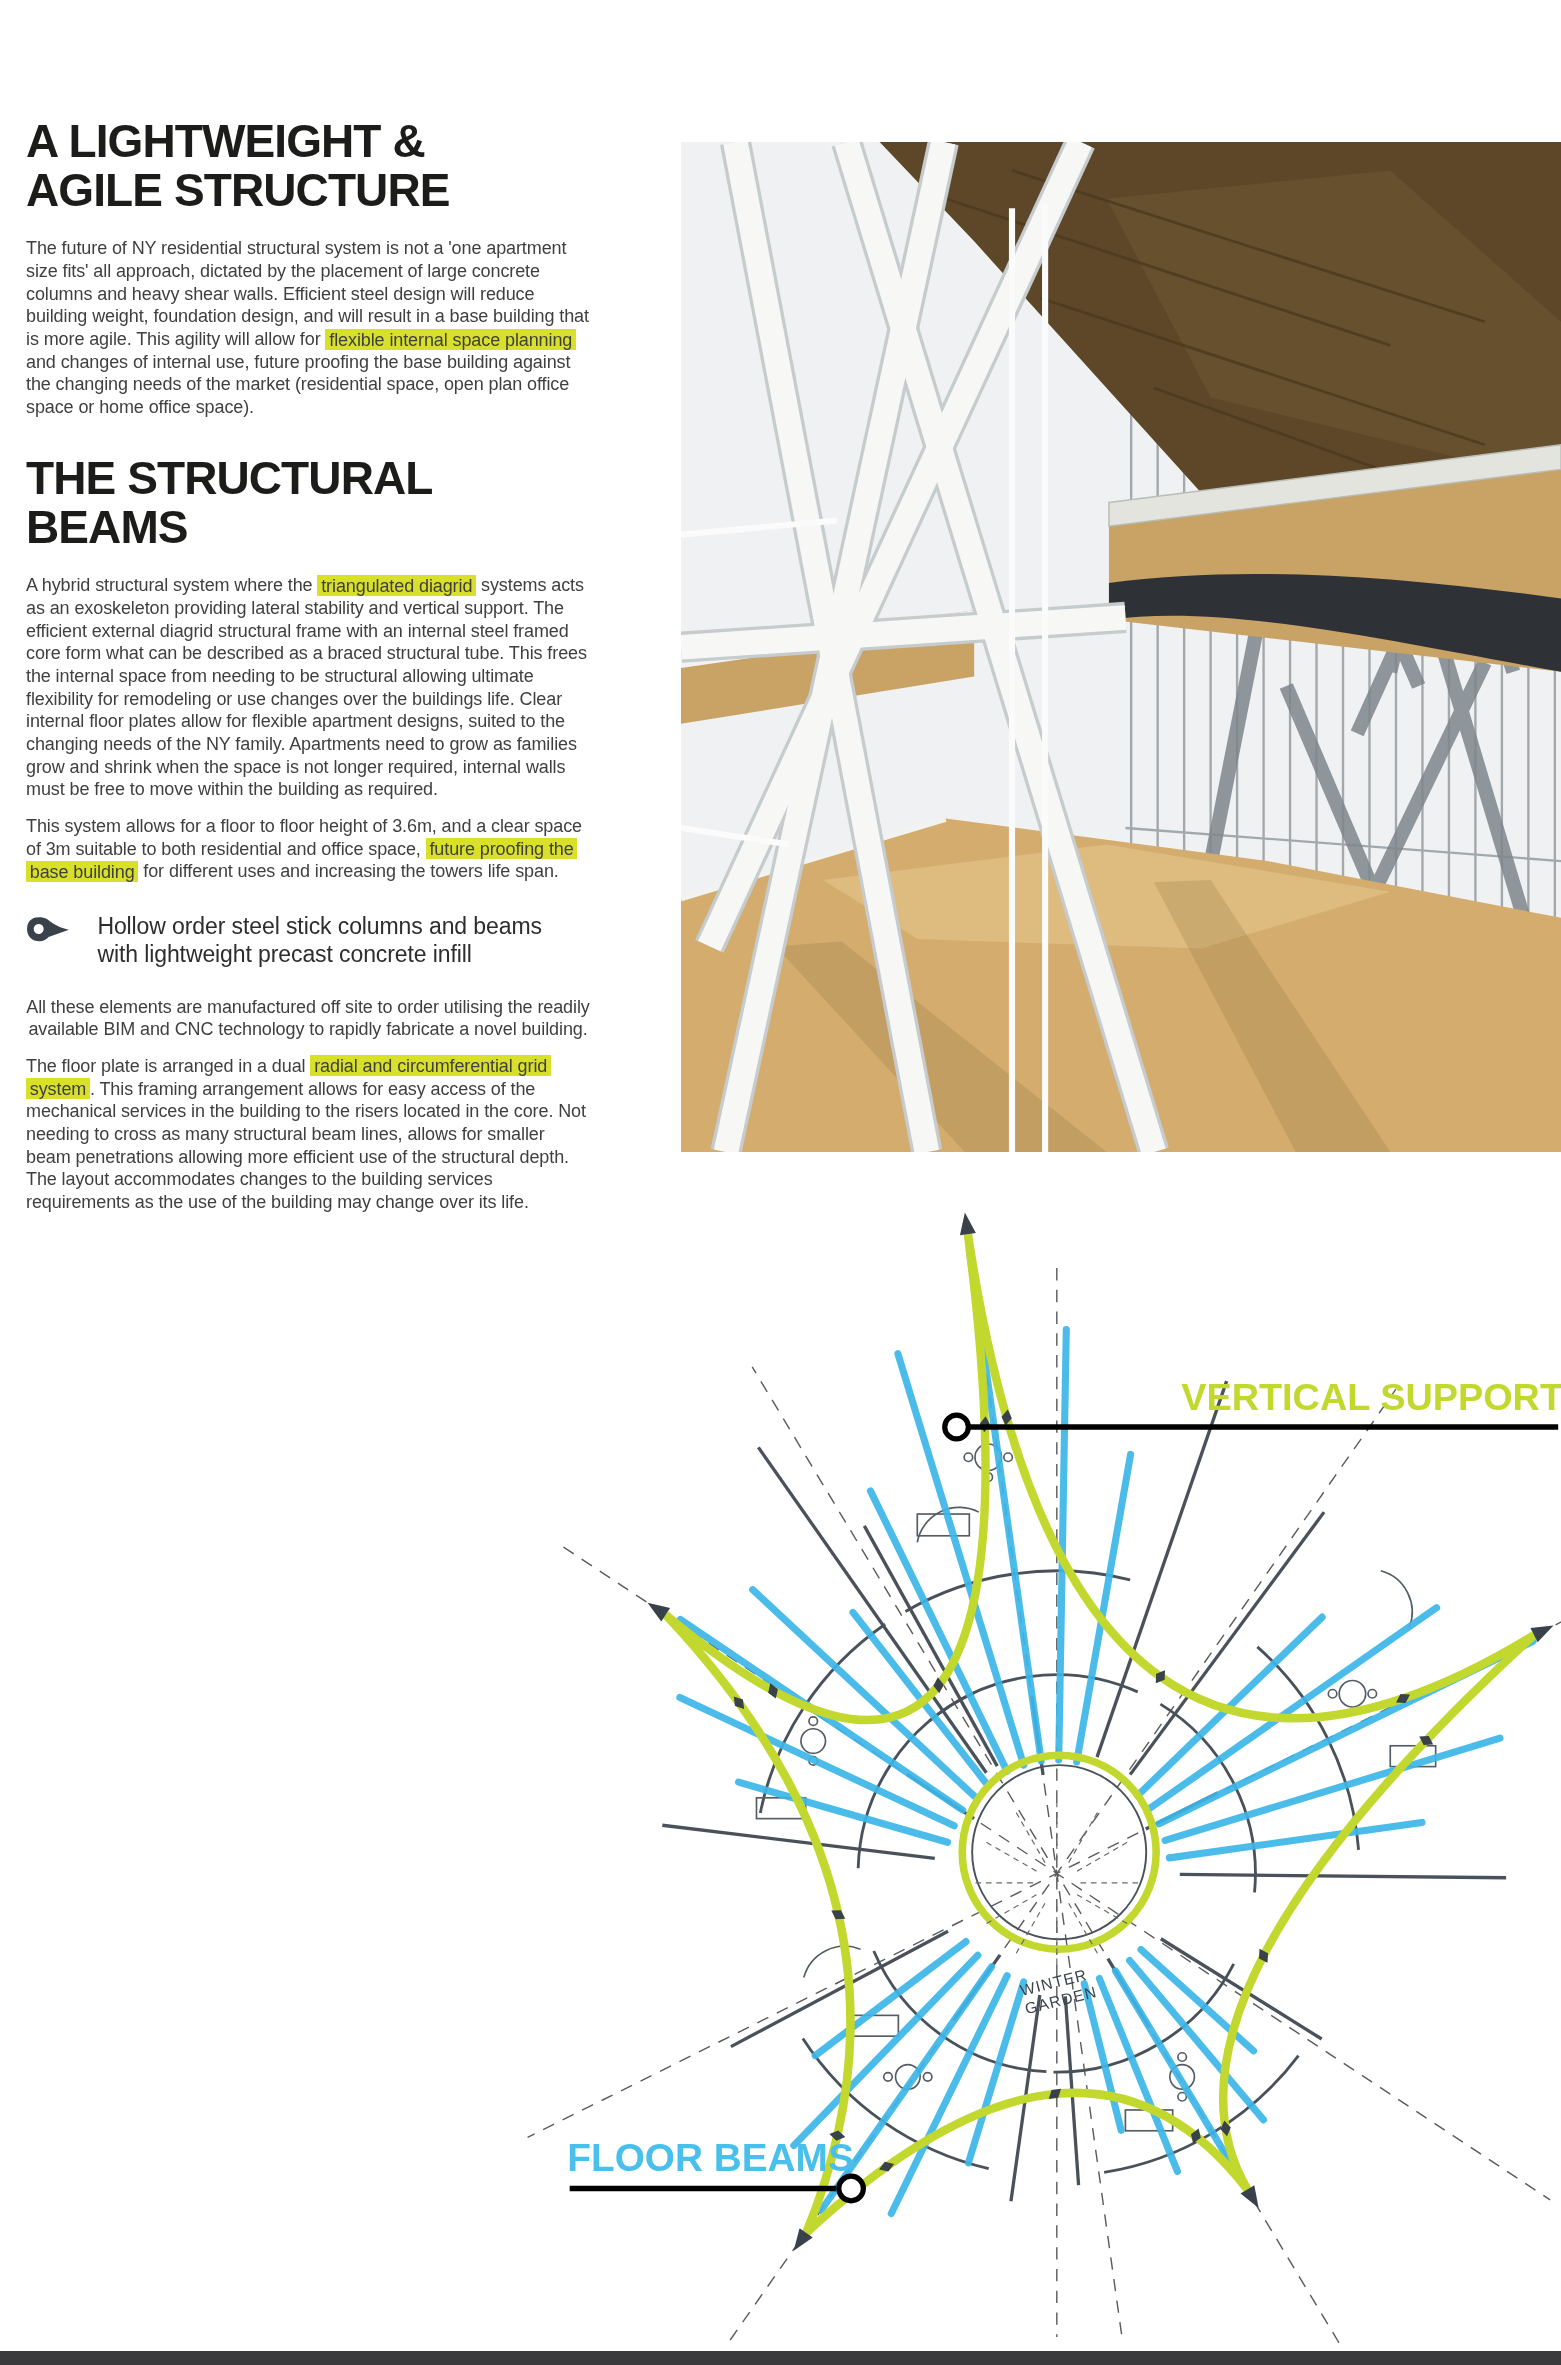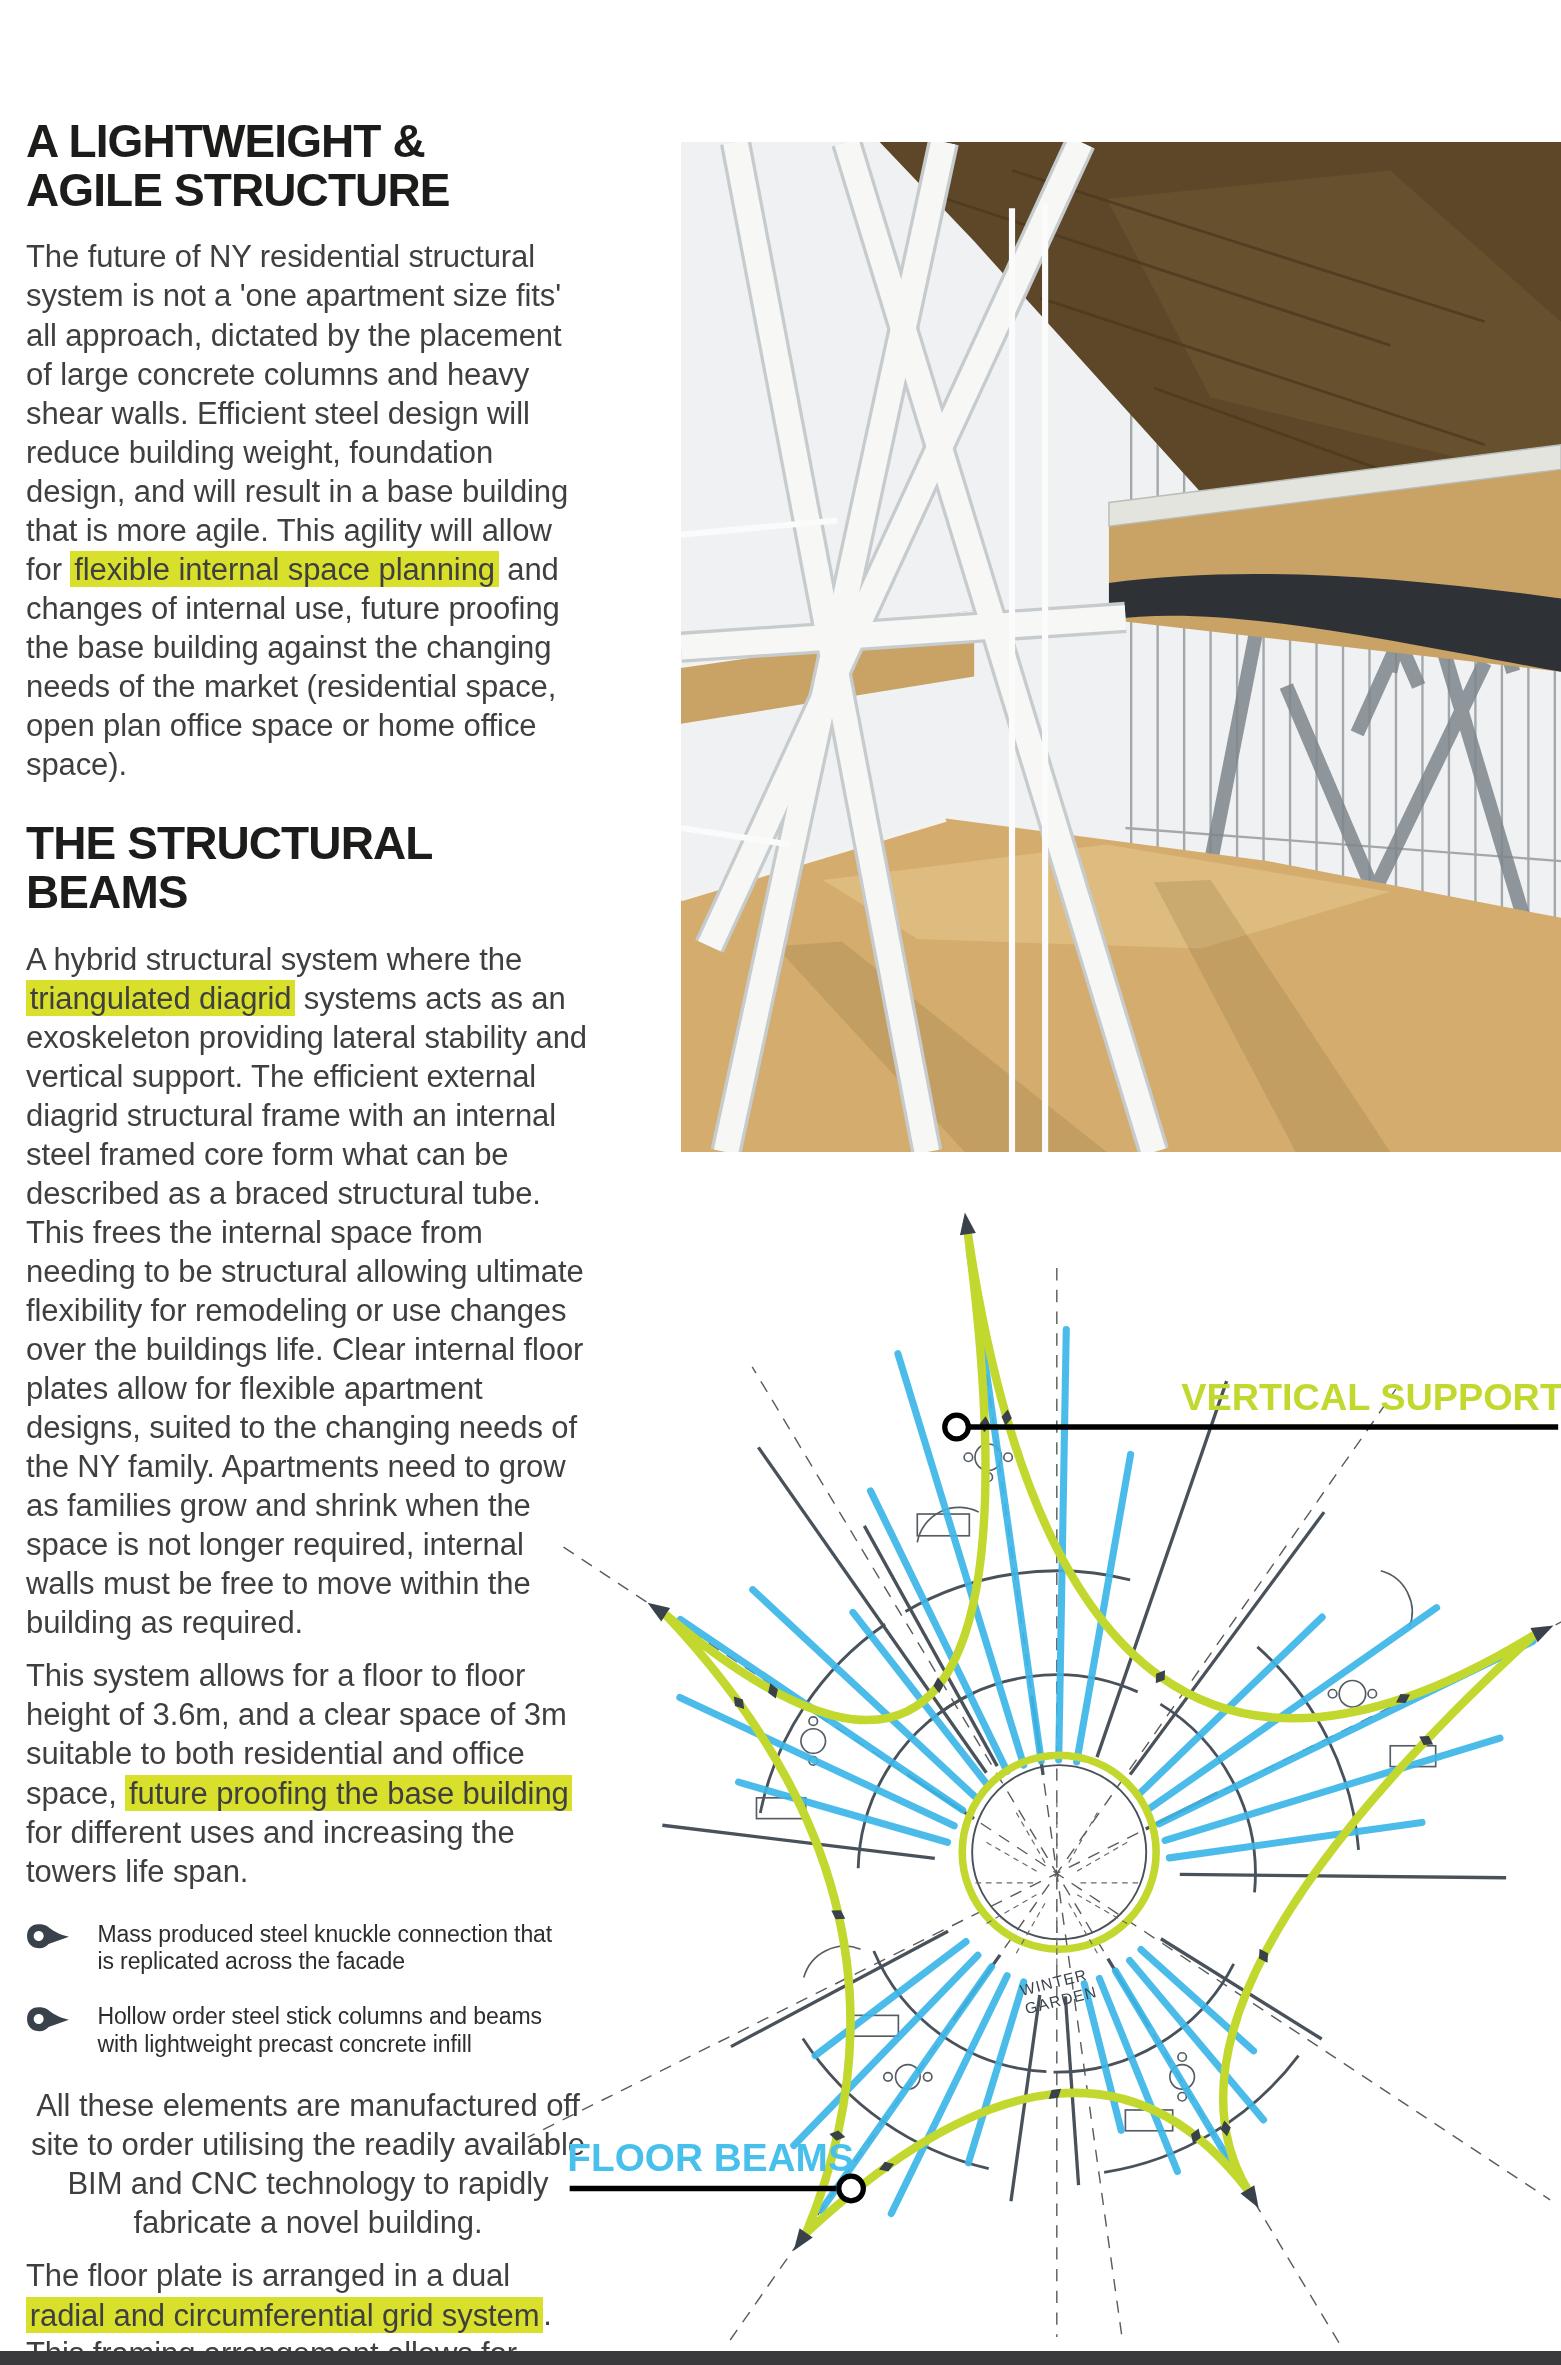--- a/index.html
+++ b/index.html
@@ -5,21 +5,21 @@
   html,body{margin:0;padding:0;background:#888;}
   .page{position:relative;width:1562px;height:2413px;background:#ffffff;overflow:hidden;
         font-family:"Liberation Sans",sans-serif;color:#3f3f3f;}
   
   .left-col{position:absolute;left:26px;top:117px;width:564px;}
   h1,h2{margin:0;color:var(--heading,#1c1c1a);font-weight:700;font-size:46px;line-height:1.07;
         letter-spacing:-0.9px;}
   h2{margin-top:35px;}
   h1{margin-bottom:22px;}
   h2{margin-bottom:22px;}
-  .left-col p{margin:0 0 14px 0;font-size:31px;line-height:1.26;letter-spacing:-0.1px;}
+  .left-col p{margin:0 0 14px 0;font-size:18px;line-height:1.26;letter-spacing:-0.1px;}
   .hl{background:var(--hl,#d9e02c);padding:0.5px 3.8px;-webkit-box-decoration-break:clone;box-decoration-break:clone;}
   .bullets{margin:30px 0 19px 0;}
   .bullet{display:flex;gap:27.4px;margin-bottom:27.4px;align-items:flex-start;}
   .bullet .icn{flex:0 0 44px;width:44px;height:26.5px;margin-top:2.8px;}
   .bullet .icn svg{width:100%;height:100%;display:block;}
   .bullet span.txt{font-size:23px;line-height:1.2;color:#2d2d2d;letter-spacing:-0.1px;display:block;max-width:473px;}
   .after-bullets{margin-top:17px;text-align:center;}
   
   .render-fig{position:absolute;left:681px;top:142px;width:880px;height:1010px;}
   .plan-fig{position:absolute;left:520px;top:1211px;width:1041px;height:1132px;}
@@ -60,28 +60,20 @@
     <p><span>A hybrid structural system where the </span><span class="hl">triangulated diagrid</span><span> systems acts as an exoskeleton providing lateral stability and vertical support. The efficient external diagrid structural frame with an internal steel framed core form what can be described as a braced structural tube. This frees the internal space from needing to be structural allowing ultimate flexibility for remodeling or use changes over the buildings life. Clear internal floor plates allow for flexible apartment designs, suited to the changing needs of the NY family.  Apartments need to grow as families grow and shrink when the space is not longer required, internal walls must be free to move within the building as required.</span></p>
     <p><span>This system allows for a floor to floor height of 3.6m, and a clear space of 3m suitable to both residential and office space, </span><span class="hl">future proofing the base building</span><span> for different uses and increasing the towers life span.</span></p>
 
     <div class="bullets">
       <div class="bullet">
         <span class="icn">
           <svg viewBox="0 0 84 50">
               <path class="marker" fill-rule="evenodd" d="M24,2 C10,2 2,11 2,25 C2,39 12,48 26,48 C33,48 39,45 43,40 L82,26 C62,22 49,13 42,7 C37,3 30,2 24,2 Z M20,16 a9.5,9.5 0 1,1 -0.1,0.05 Z"></path>
             </svg>
         </span>
-        <span class="txt">Mass produced steel knuckle connection that is  replicated across the facade</span>
-      </div>
-      <div class="bullet">
-        <span class="icn">
-          <svg viewBox="0 0 84 50">
-              <path class="marker" fill-rule="evenodd" d="M24,2 C10,2 2,11 2,25 C2,39 12,48 26,48 C33,48 39,45 43,40 L82,26 C62,22 49,13 42,7 C37,3 30,2 24,2 Z M20,16 a9.5,9.5 0 1,1 -0.1,0.05 Z"></path>
-            </svg>
-        </span>
         <span class="txt">Hollow order steel stick columns and beams with lightweight precast concrete infill</span>
       </div>
     </div>
 
     <p class="after-bullets"><span>All these elements are manufactured off site to order utilising the readily available BIM and CNC technology to rapidly fabricate a novel building.</span></p>
     <p><span>The floor plate is arranged in a dual </span><span class="hl">radial and circumferential grid system</span><span>.  This framing arrangement allows for easy access of the mechanical services in the building to the risers located in the core. Not needing to cross as many structural beam lines, allows for smaller beam penetrations allowing more efficient use of the structural depth. The layout accommodates changes to the building services requirements as the use of the building may change over its life.</span></p>
   </div>
 
   <div class="render-fig">
     <svg viewBox="0 0 1861 2135" preserveAspectRatio="none">

